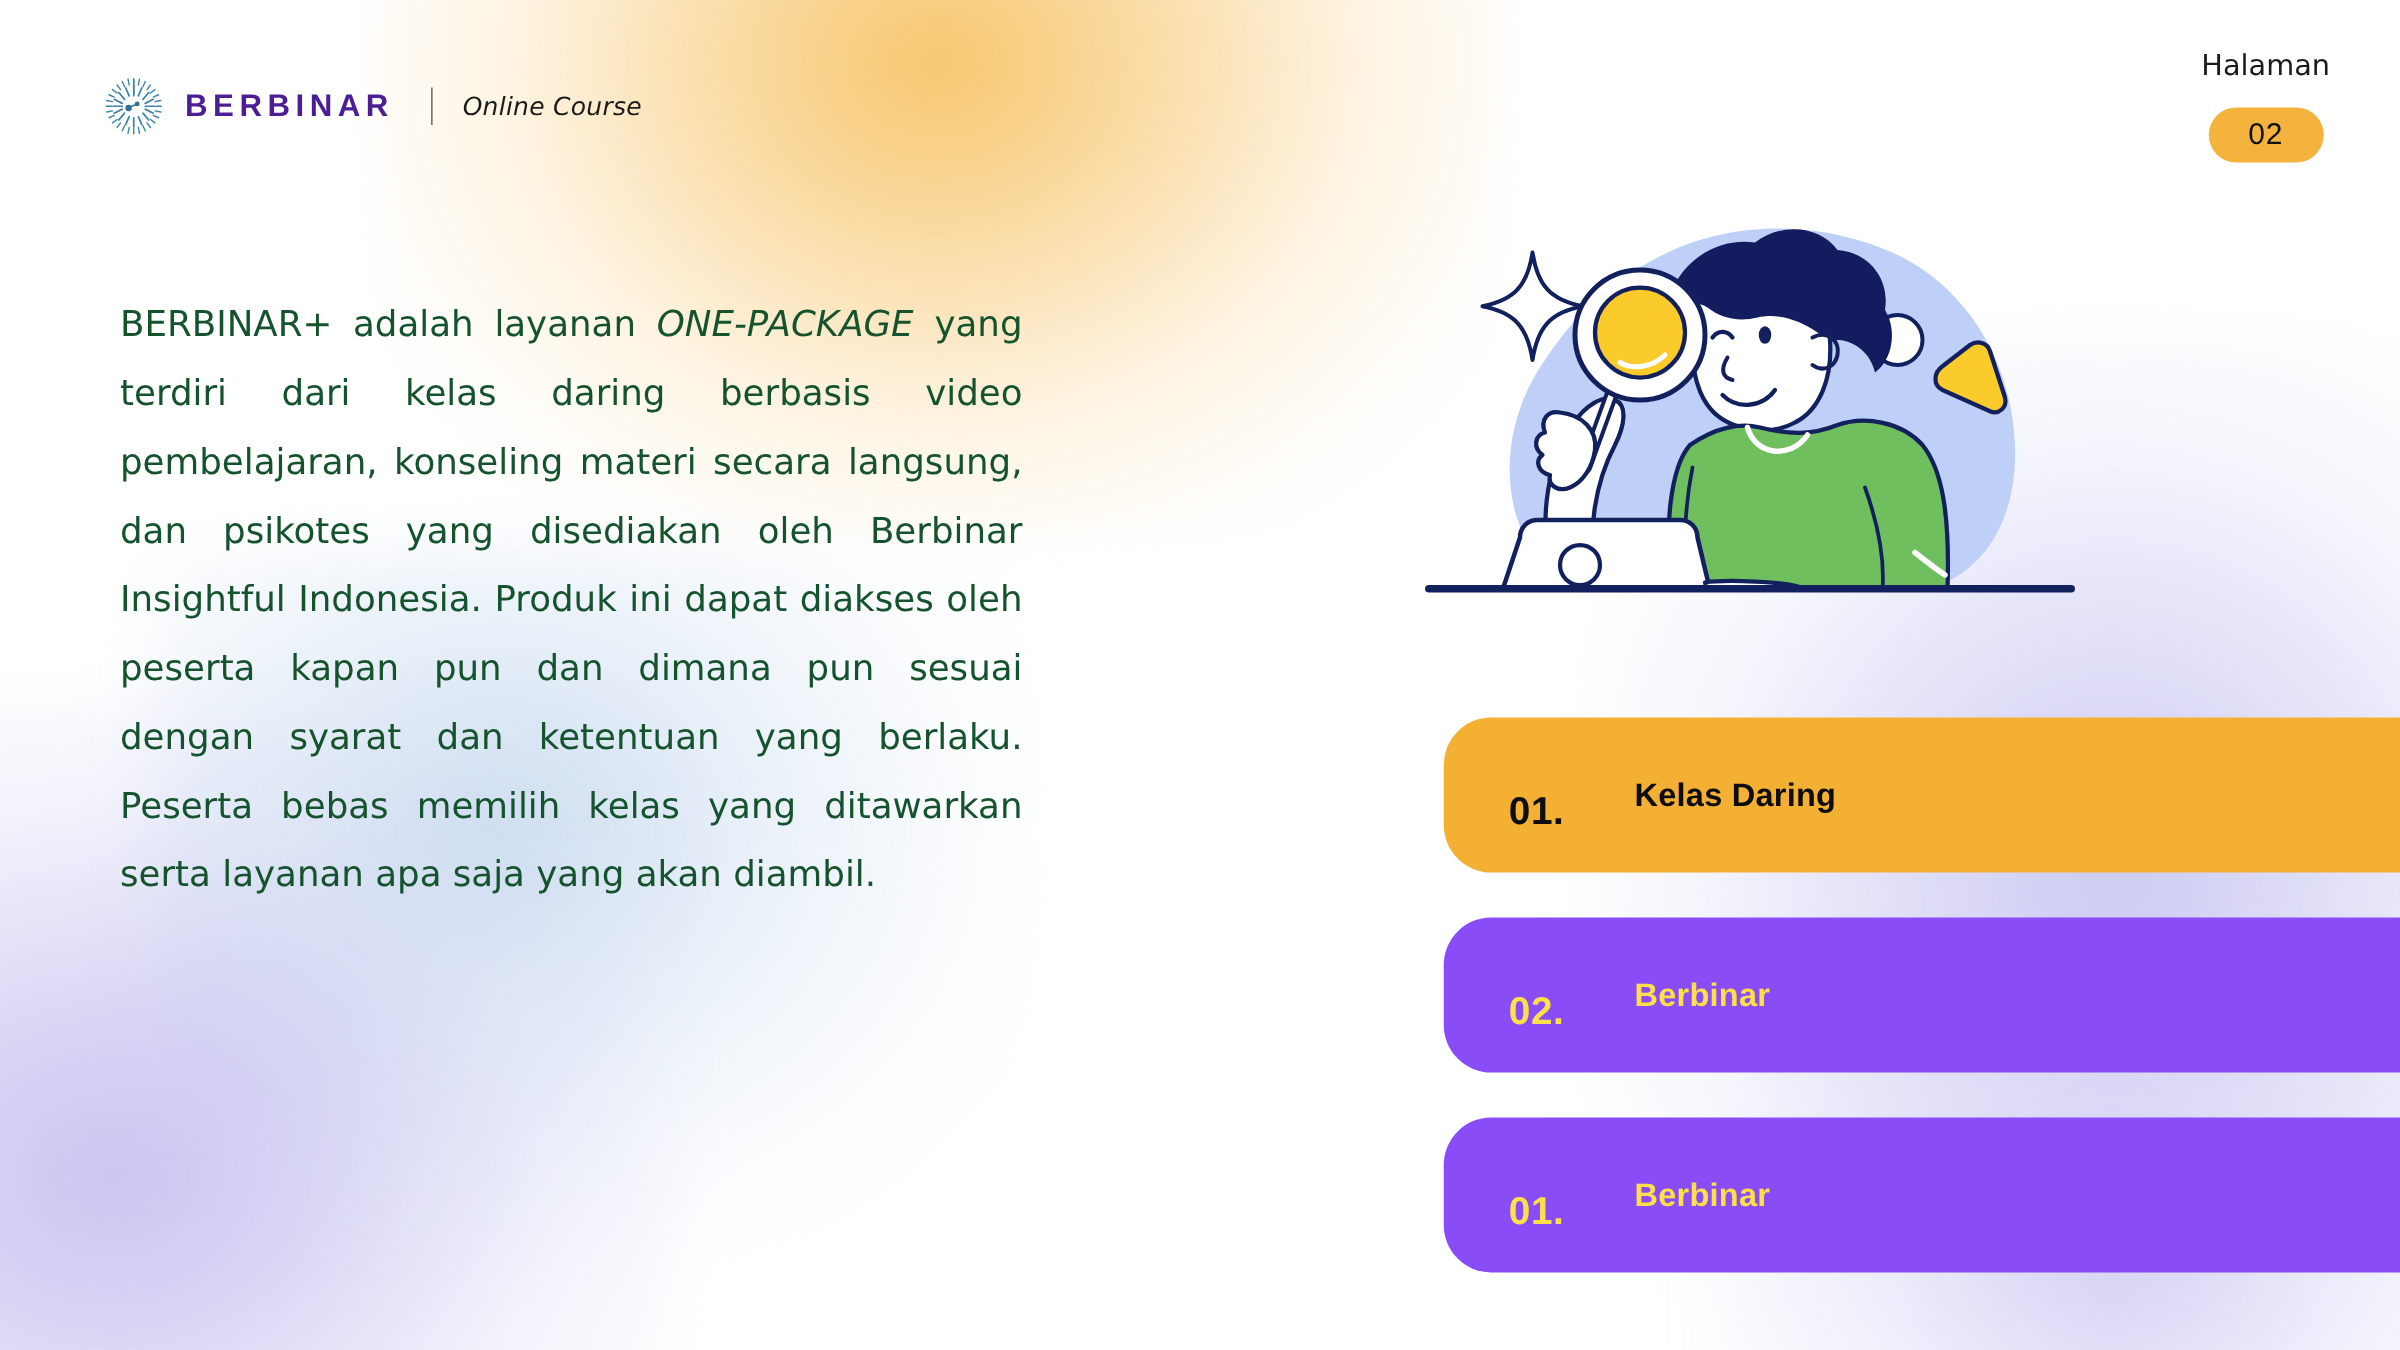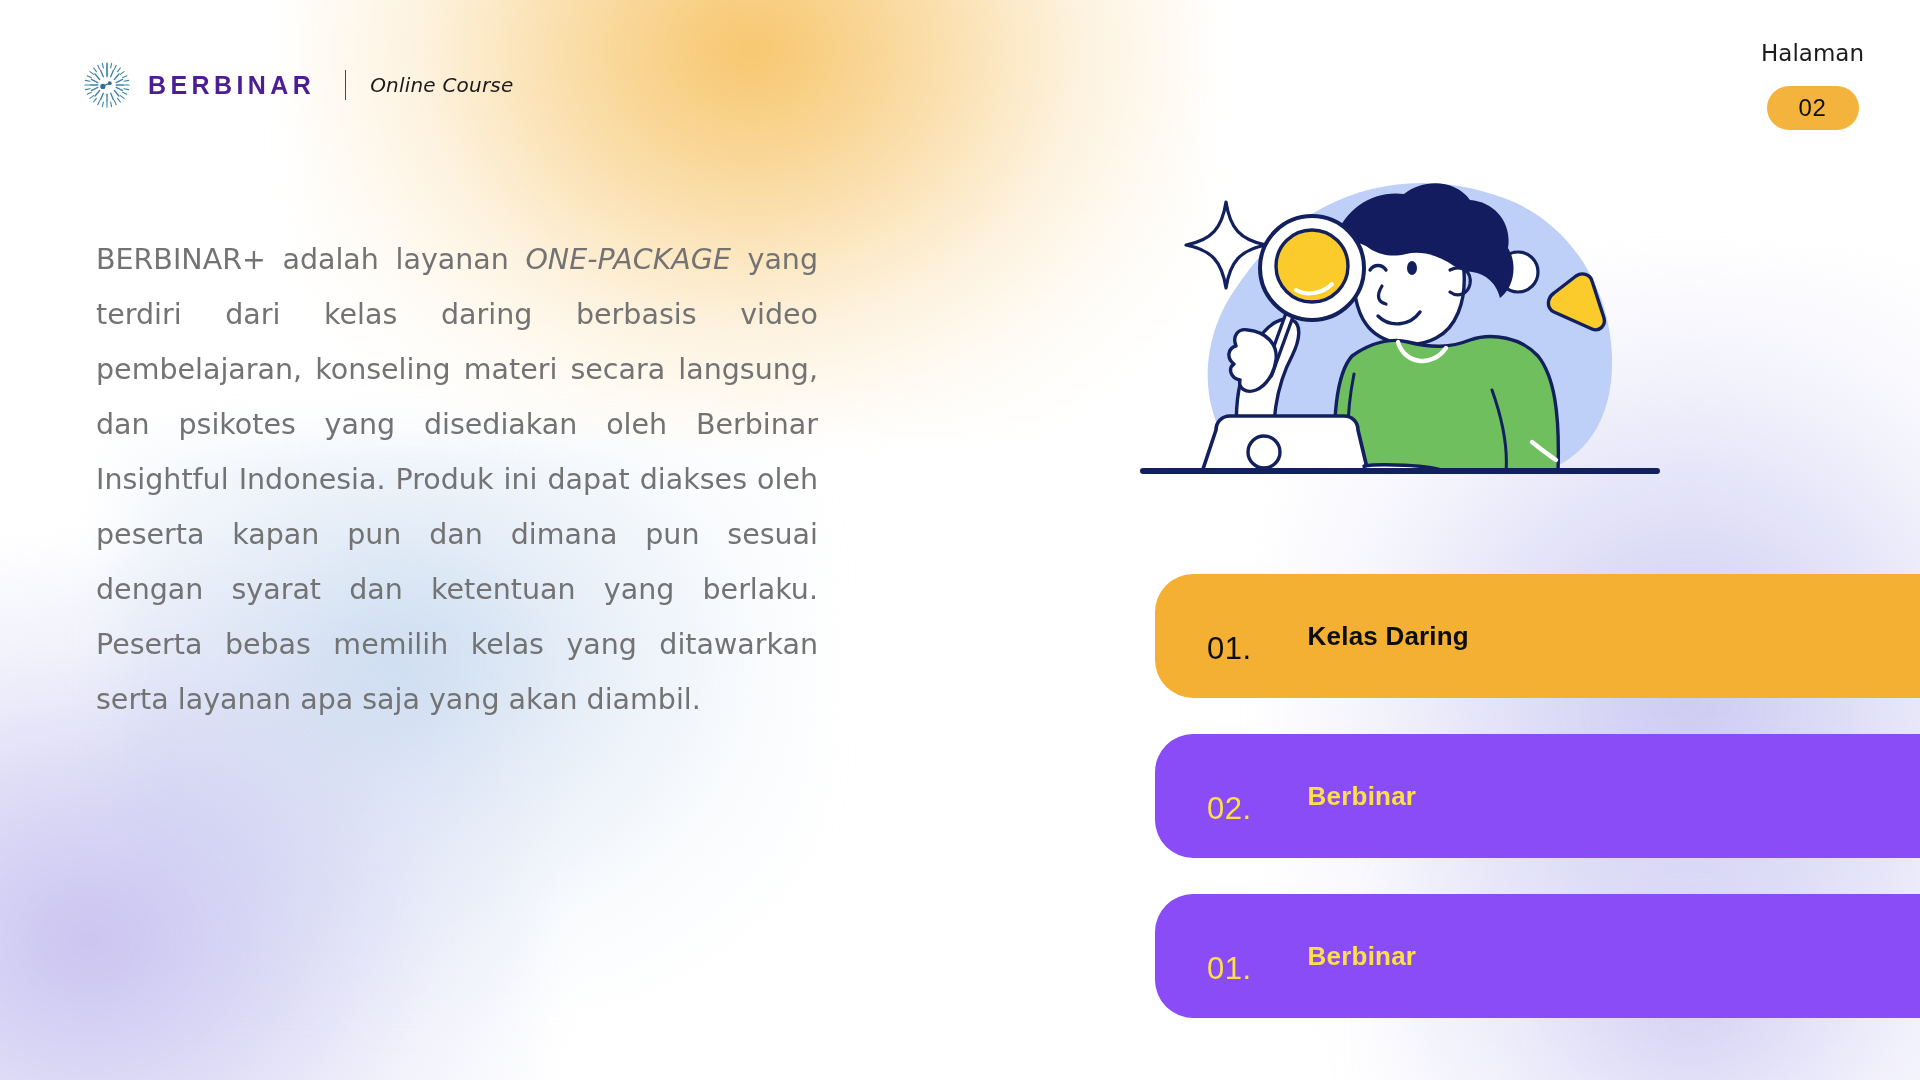--- a/index.html
+++ b/index.html
@@ -112,39 +112,39 @@
   }
   .headline {
     font-family:"Liberation Sans", sans-serif;
     font-size:85px; font-weight:700; letter-spacing:-1px;
     color:#000000; line-height:1.0;
     margin-bottom:40px;
   }
   .body-copy {
     font-family:"DejaVu Sans", sans-serif;
     font-size:28.5px; line-height:55px;
-    color:#737373; text-align:justify;
+    color:#14532d; text-align:justify;
     text-justify:inter-word;
   }
   .body-copy i { font-style:italic; }
 
   
   .right-col { position:absolute; left:1150px; top:0; right:0; bottom:0; z-index:6; }
   .illus { position:absolute; left:-10px; top:160px; width:520px; height:430px; }
 
   .bars { position:absolute; left:5px; top:574px; width:900px; z-index:9; }
   .bar {
     height:124px; border-radius:38px;
     display:flex; align-items:center;
     padding-left:52px; gap:56px;
     margin-bottom:36px;
   }
   .bar-num {
     font-family:"Liberation Sans", sans-serif;
-    font-weight:400; font-size:31px; letter-spacing:0.5px;margin-top:25px;
+    font-weight:700; font-size:31px; letter-spacing:0.5px;margin-top:25px;
   }
   .bar-text {
     font-family:"Liberation Sans", sans-serif;
     font-weight:700; font-size:26px; letter-spacing:0.2px;
   }
   .bar.amber { background:#F4B033; }
   .bar.amber .bar-num, .bar.amber .bar-text { color:#0d0d0d; }
   .bar.violet { background:#8A4CF6; }
   .bar.violet .bar-num, .bar.violet .bar-text { color:#fde047; }
 </style>

